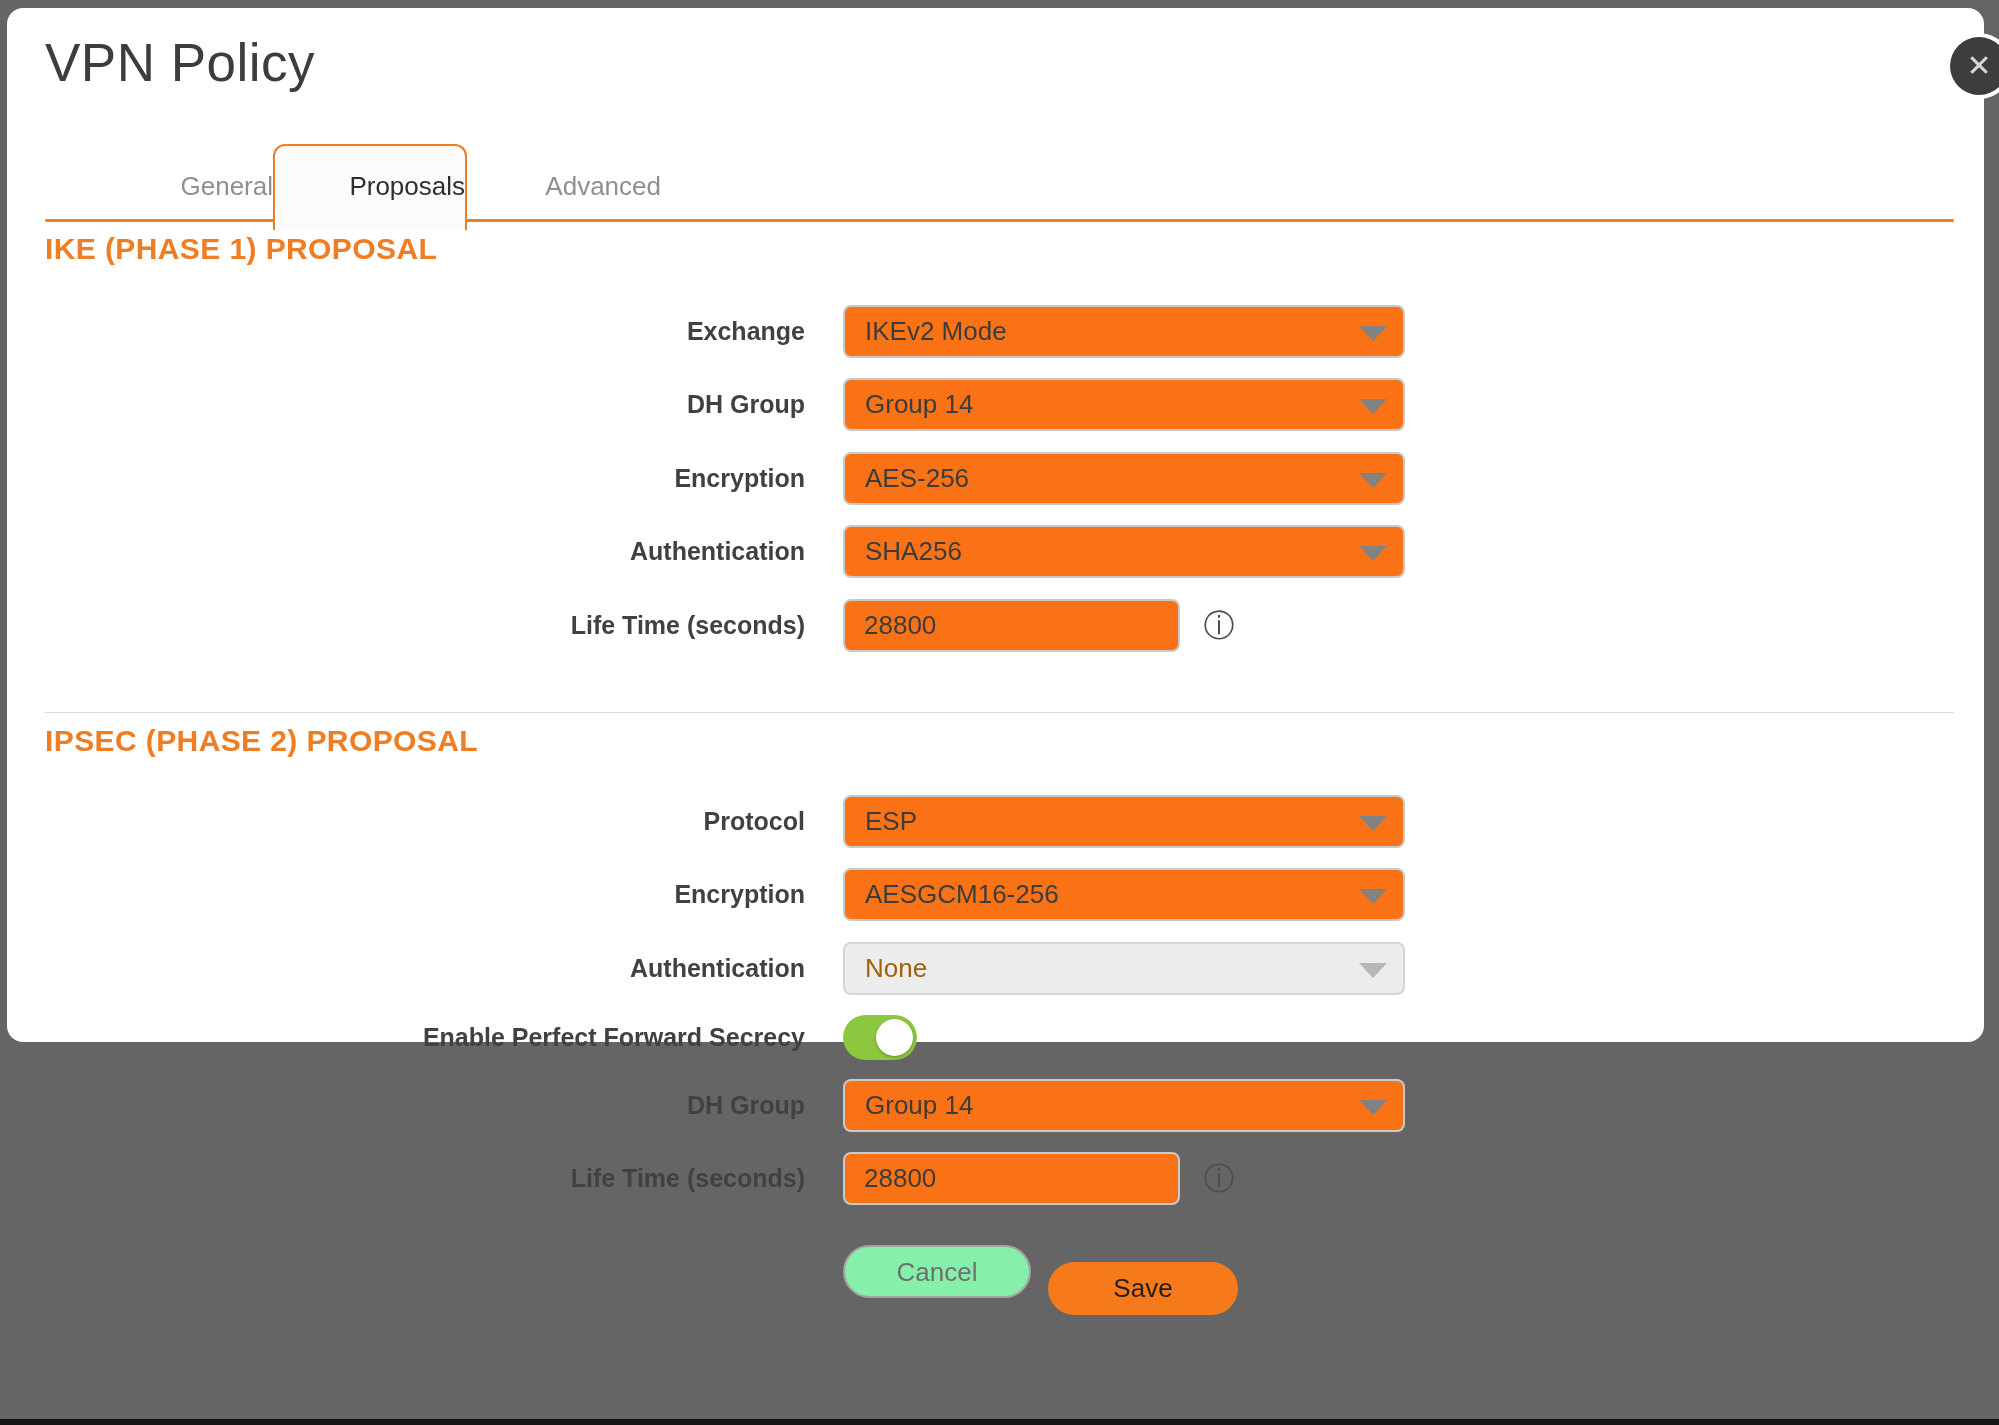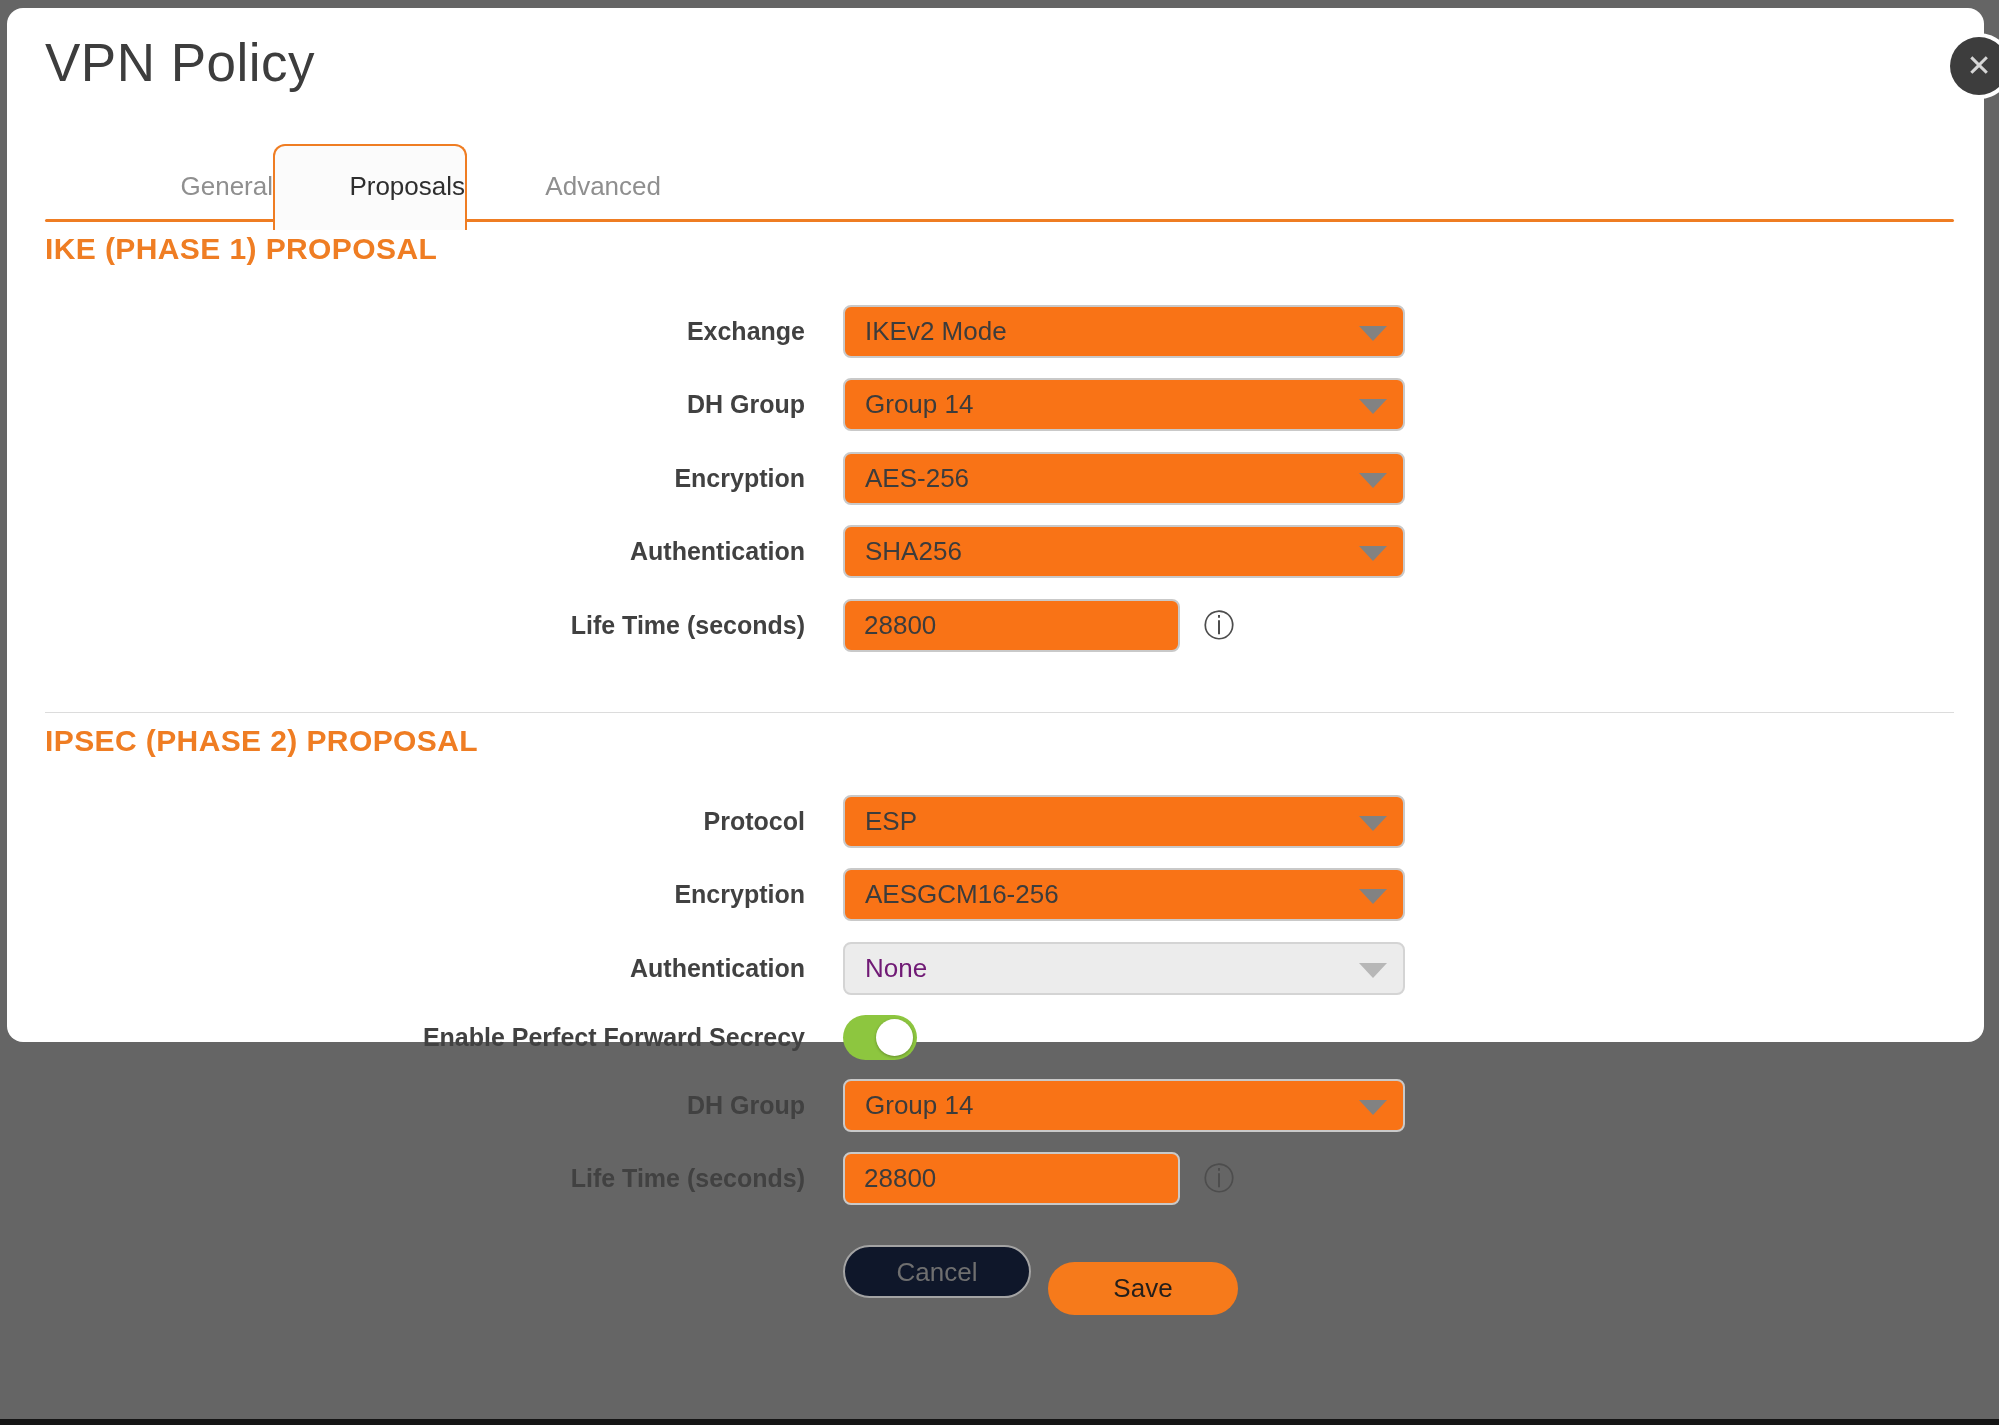--- a/index.html
+++ b/index.html
@@ -56,39 +56,39 @@
     border:2px solid #c9c9c9;border-radius:8px;background:#f97316;
     font-size:26px;color:#3c3c3c;
   }
   .select{width:562px;line-height:49px;padding-left:20px;cursor:pointer;}
   .textbox{width:337px;padding-left:19px;font-family:"Liberation Sans",sans-serif;outline:none;}
   .caret{
     position:absolute;right:16px;top:19px;width:0;height:0;
     border-left:14px solid transparent;border-right:14px solid transparent;
     border-top:15px solid #828282;
   }
-  .select.disabled{background:#ececec;color:#701a75;border-color:#d4d4d4;cursor:default;}
+  .select.disabled{background:#ececec;color:#a16207;border-color:#d4d4d4;cursor:default;}
   .select.disabled .caret{border-top-color:#b7b7b7;}
   .info{
     position:absolute;left:1192px;top:0;width:40px;height:53px;line-height:54px;
     text-align:center;font-size:31px;color:#4d4d4d;cursor:default;
   }
   .toggle{
     position:absolute;left:836px;top:0;width:74px;height:45px;border-radius:23px;
     background:var(--toggle-on,#8dc63f);cursor:pointer;
   }
   .toggle .knob{
     position:absolute;right:4px;top:4px;width:37px;height:37px;border-radius:50%;
     background:#ffffff;box-shadow:0 1px 3px rgba(0,0,0,0.3);
   }
   .btn{
     position:absolute;top:0;height:53px;border-radius:27px;box-sizing:border-box;
     font-size:26px;text-align:center;line-height:51px;cursor:pointer;
   }
-  .btn-cancel{left:836px;width:188px;background:#0f172a;border:2px solid #a3a3a3;color:#6f6f6f;}
+  .btn-cancel{left:836px;width:188px;background:#86efac;border:2px solid #a3a3a3;color:#6f6f6f;}
   .btn-save{left:1041px;width:190px;background:var(--save-button,#f67a1b);border:none;color:#241f1b;line-height:53px;margin-top:17px;}
 </style>
 </head>
 <body>
 
 <div class="dialog">
 
   <div class="title">VPN Policy</div>
 
   <div class="tab" style="left:72px">General</div>

